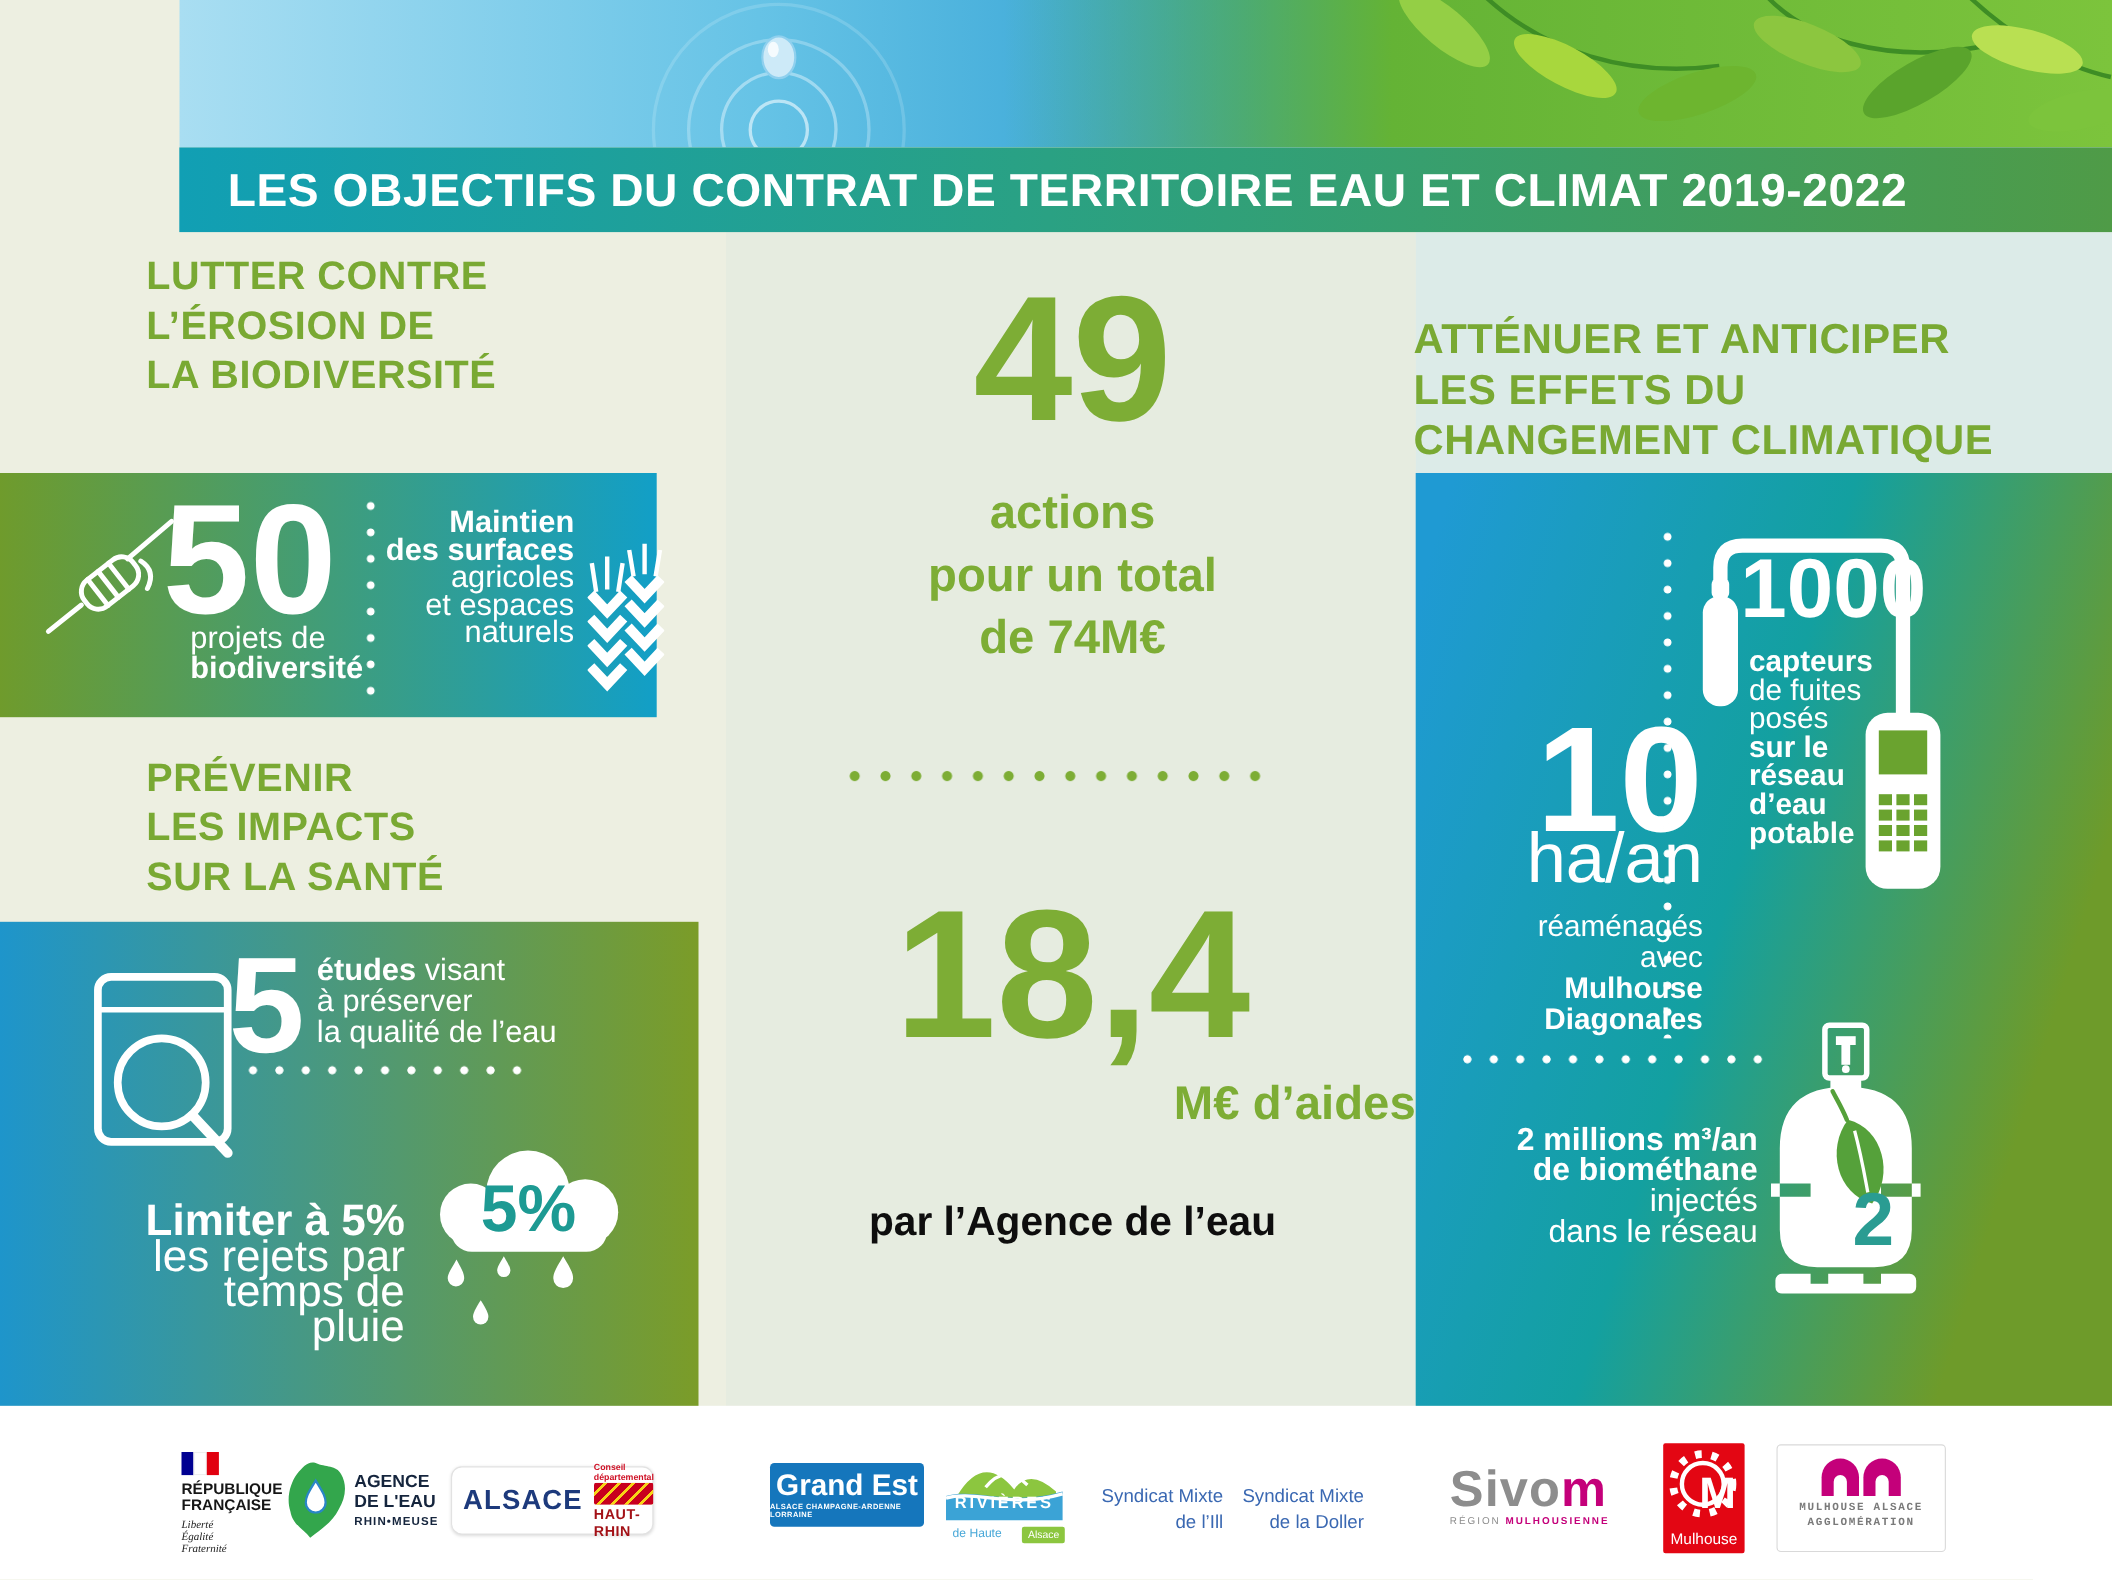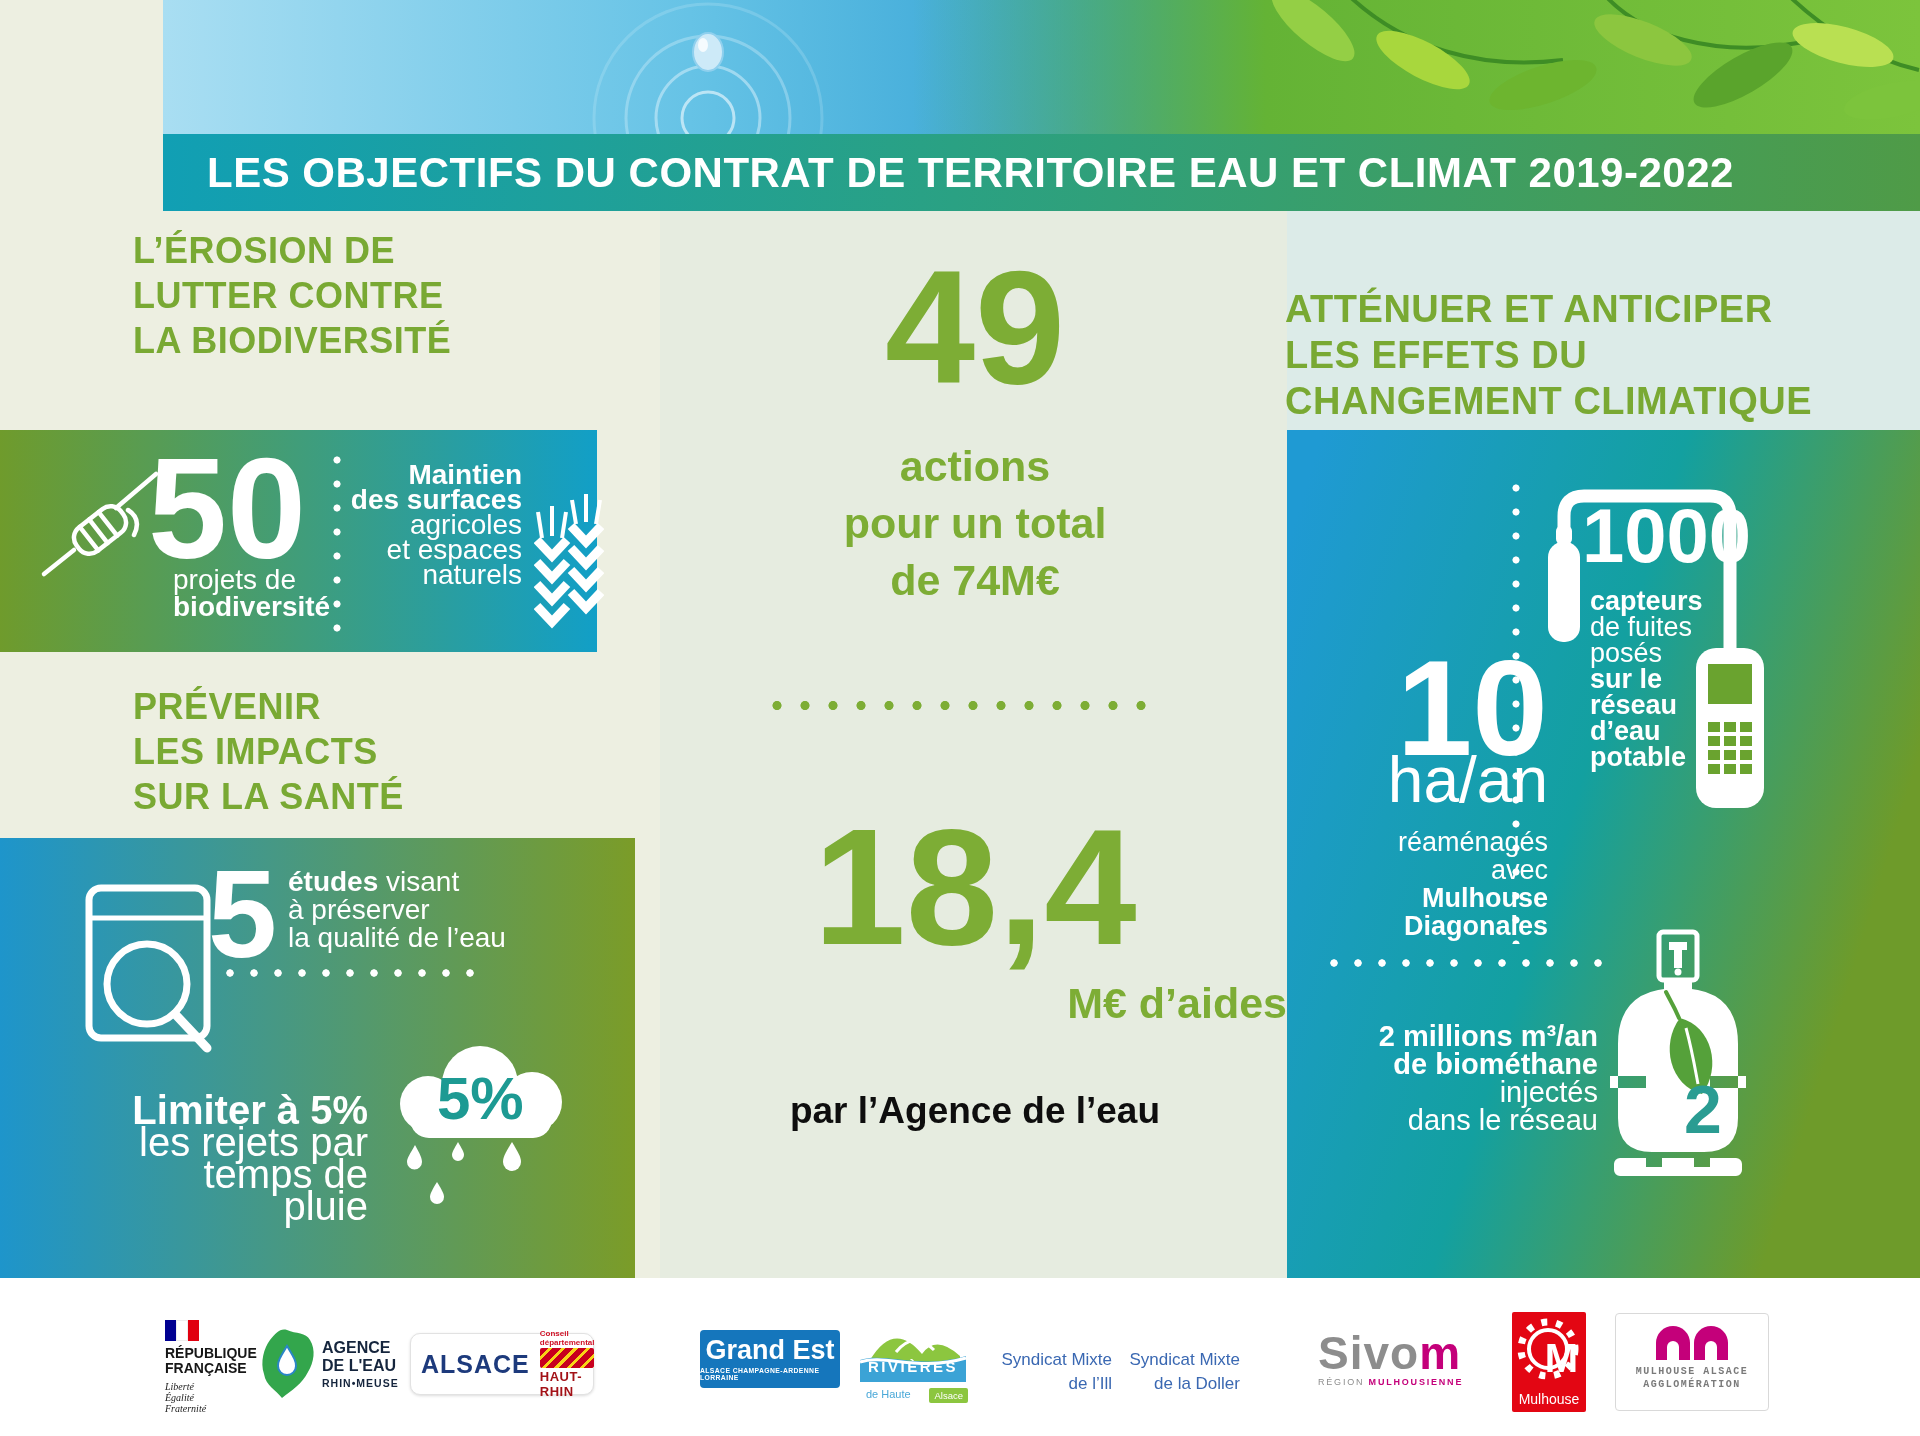--- a/index.html
+++ b/index.html
@@ -151,22 +151,22 @@
       <ellipse rx="52" ry="18" fill="#b9e052" transform="translate(1680,45) rotate(15)"></ellipse>
       <ellipse rx="50" ry="17" fill="#7cc43c" transform="translate(1730,100) rotate(-12)"></ellipse>
     </g>
   </svg>
 
   <div class="abs titlebar">
     <span>LES OBJECTIFS DU CONTRAT DE TERRITOIRE EAU ET CLIMAT 2019-2022</span>
   </div>
 
   <div class="abs heading h-bio">
+    <div>LUTTER CONTRE</div>
     <div>L’ÉROSION DE</div>
-    <div>LUTTER CONTRE</div>
     <div>LA BIODIVERSITÉ</div>
   </div>
 
   <div class="abs box box1"></div>
   <svg class="abs icon-handshake" viewBox="0 0 120 120">
     <g fill="none" stroke="#fff" stroke-width="4.5" stroke-linecap="round" stroke-linejoin="round">
       <path d="M116,6 L76,40"></path>
       <path d="M4,106 L34,82"></path>
       <g transform="rotate(-38 60 62)">
         <rect x="32" y="47" width="56" height="30" rx="13"></rect>

